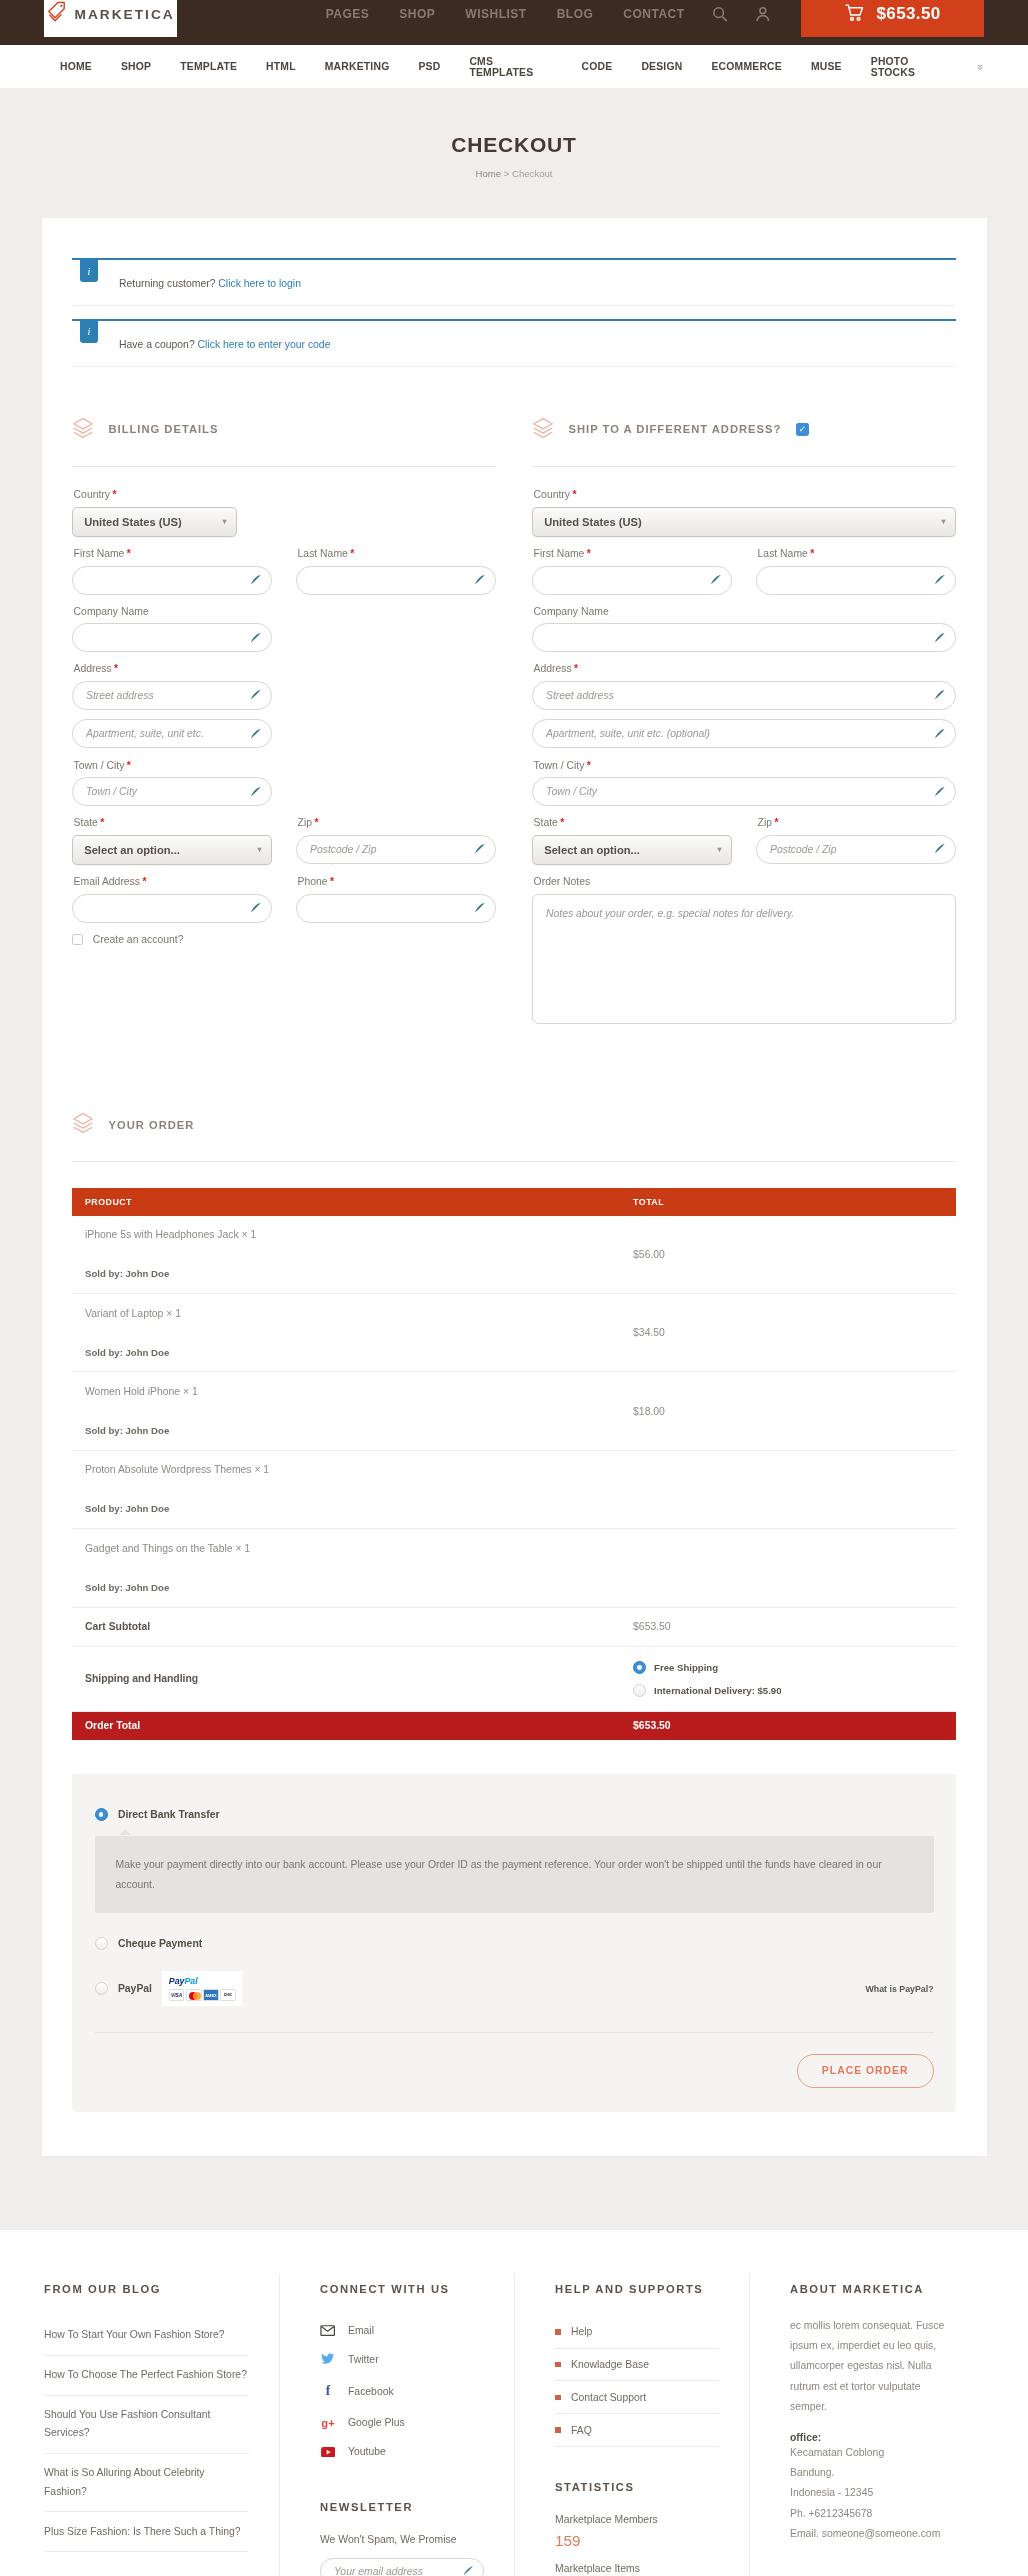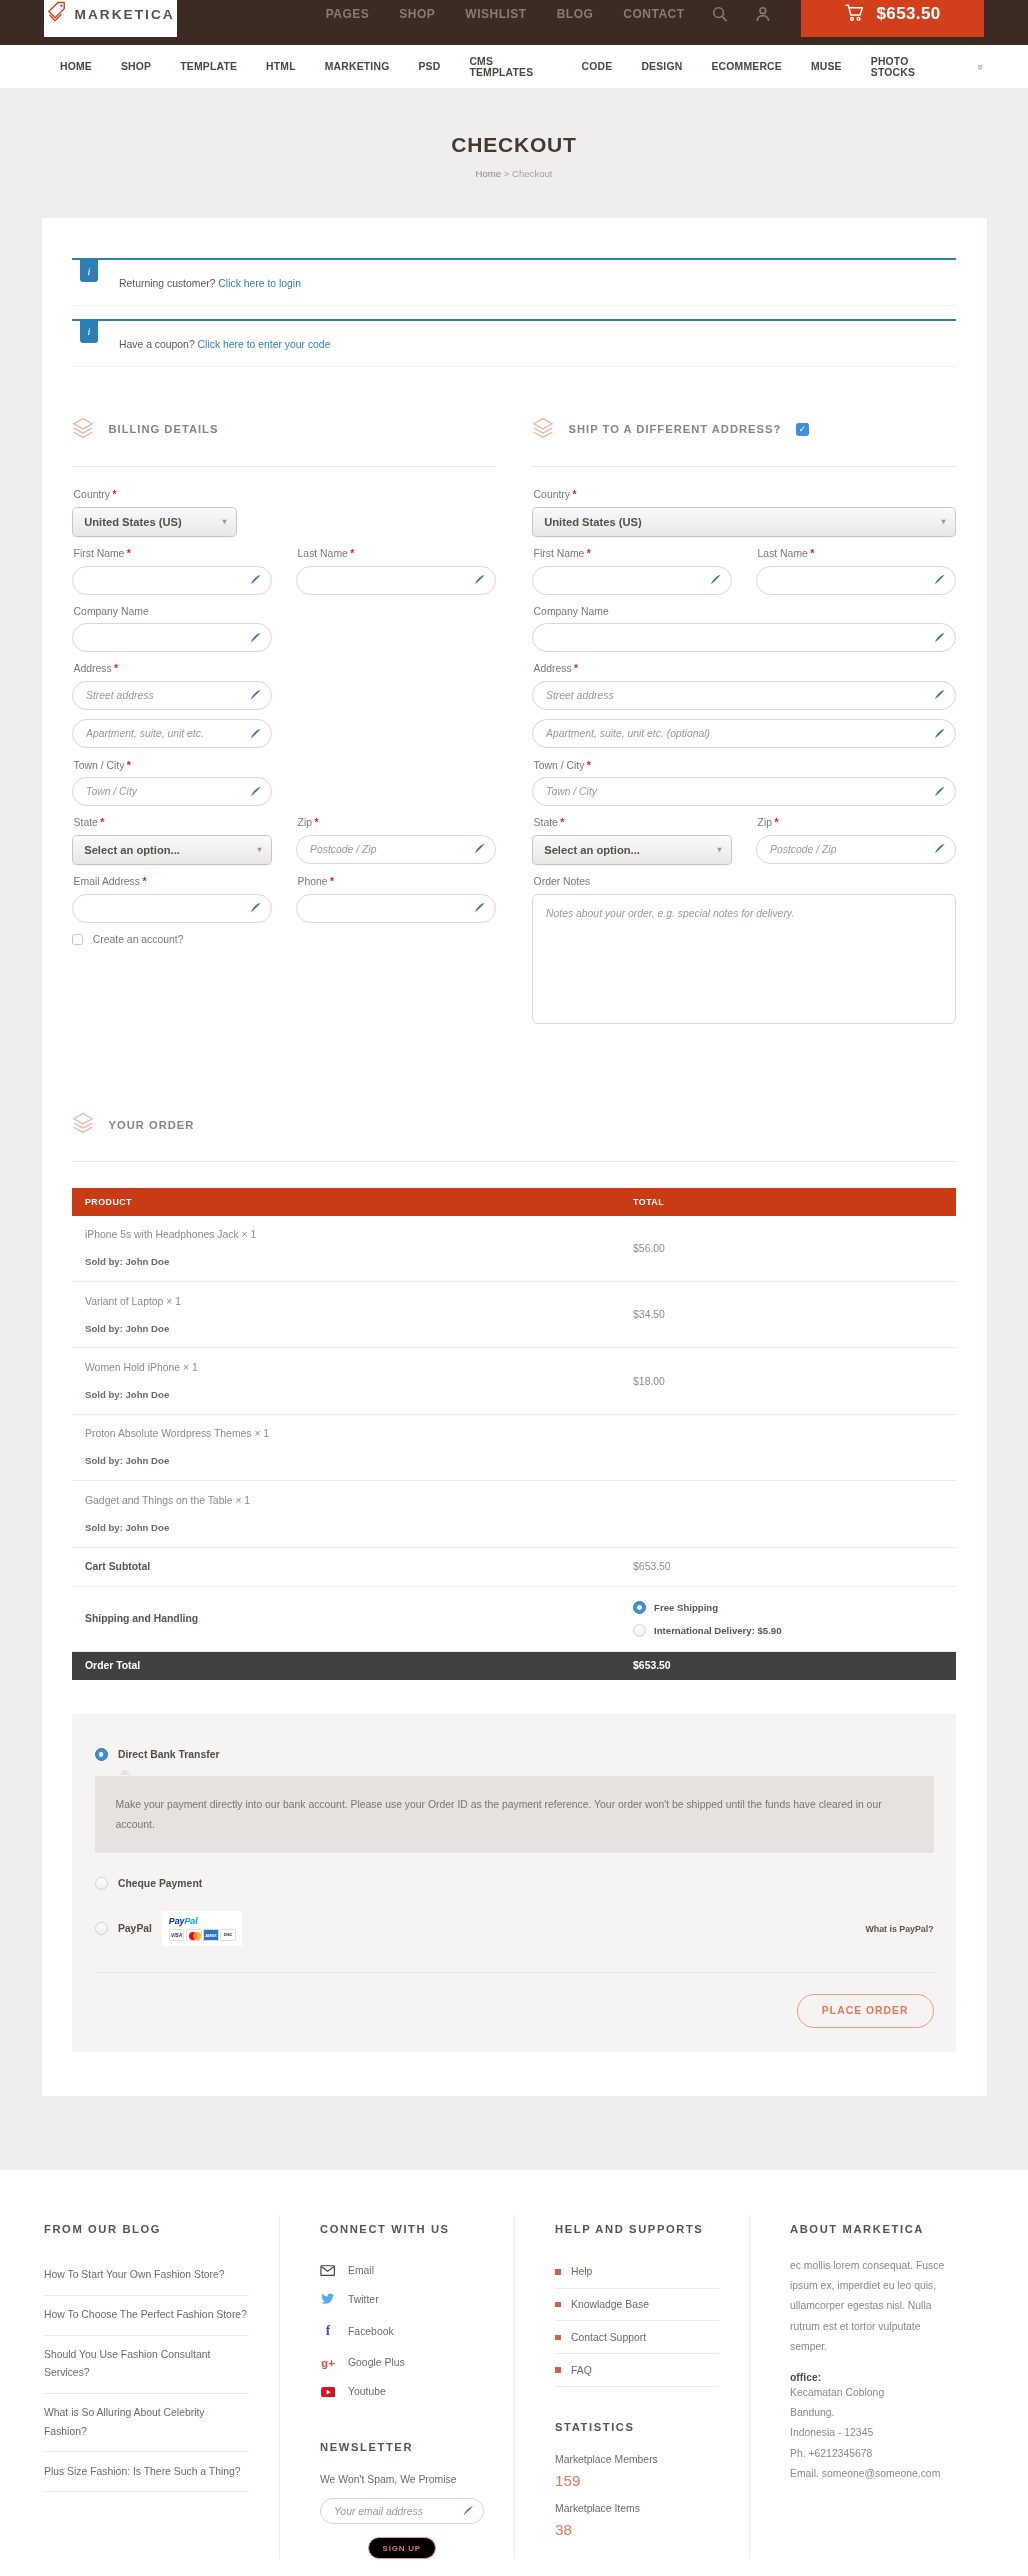--- a/index.html
+++ b/index.html
@@ -61,32 +61,32 @@
   .notes-area { height:130px; border-radius:6.4px; padding:11.2px 13px; resize:none; font-size:10.4px; line-height:1.6; }
 
   
   .order-head { margin-top:63px; }
   .ord-table { margin-top:26px; }
   .ord-hrow { display:flex; background:#c93b14; color:#fff; }
   .ord-hrow > div { padding:8.8px 13px; font-size:8.8px; font-weight:bold; letter-spacing:0.5px; }
   .col-p { width:62%; }
   .col-t { flex:1; }
   .ord-row { display:flex; border-bottom:0.8px solid #edebe9; }
-  .ord-row .col-p { padding:13.7px 13px; display:flex; flex-direction:column; gap:16px; }
+  .ord-row .col-p { padding:13.7px 13px; display:flex; flex-direction:column; gap:28px; }
   .item-name { font-size:10.4px; color:#8f8a85; }
   .item-seller { font-size:9.6px; font-weight:bold; color:#6e6862; }
   .ord-row .col-t { padding:13.7px 13px; display:flex; align-items:center; font-size:10.4px; color:#8f8a85; }
   .lbl-strong { font-size:10.4px; font-weight:bold; color:#5b544d; }
   .ship-opts { display:flex; flex-direction:column; gap:10.4px; }
   .ship-opt { display:flex; align-items:center; gap:8px; font-size:9.6px; font-weight:bold; color:#5b544d; }
   .radio { width:13px; height:13px; border-radius:50%; position:relative; display:inline-block; cursor:pointer; flex:none; }
   .radio.sel { background:#3f8fd8; border:0.8px solid #2f7cc0; }
   .radio.sel::after { content:""; position:absolute; width:4.8px; height:4.8px; border-radius:50%; background:#fff; top:3.2px; left:3.2px; }
   .radio.unsel { background:linear-gradient(#fff,#eee); border:0.8px solid #d3d0cd; }
-  .total-row { display:flex; background:#404040; }
+  .total-row { display:flex; background:#b91c1c; }
   .total-row > div { padding:8.8px 13px; font-size:10.4px; font-weight:bold; color:#fff; }
 
   
   .pay-box { background:#f6f4f2; border-radius:2.4px; padding:34px 22.5px 24px; margin-top:34px; }
   .pay-method { display:flex; align-items:center; gap:10.4px; font-size:10.4px; font-weight:bold; color:#554e47; }
   .pay-desc { background:#e6e2df; border-radius:2.4px; padding:19px 21px; margin:14.5px 0 24px; font-size:10.4px; color:#7c7670; line-height:1.9; position:relative; }
   .pay-desc::before { content:""; position:absolute; top:-6.4px; left:24px; border-left:6.4px solid transparent; border-right:6.4px solid transparent; border-bottom:6.4px solid #e6e2df; }
   .cheque-row { margin-bottom:21px; }
   .paypal-row { display:flex; align-items:center; gap:10.4px; }
   .pp-box { background:#fff; padding:4.8px 6.4px; width:80px; display:flex; flex-direction:column; gap:3.2px; }

